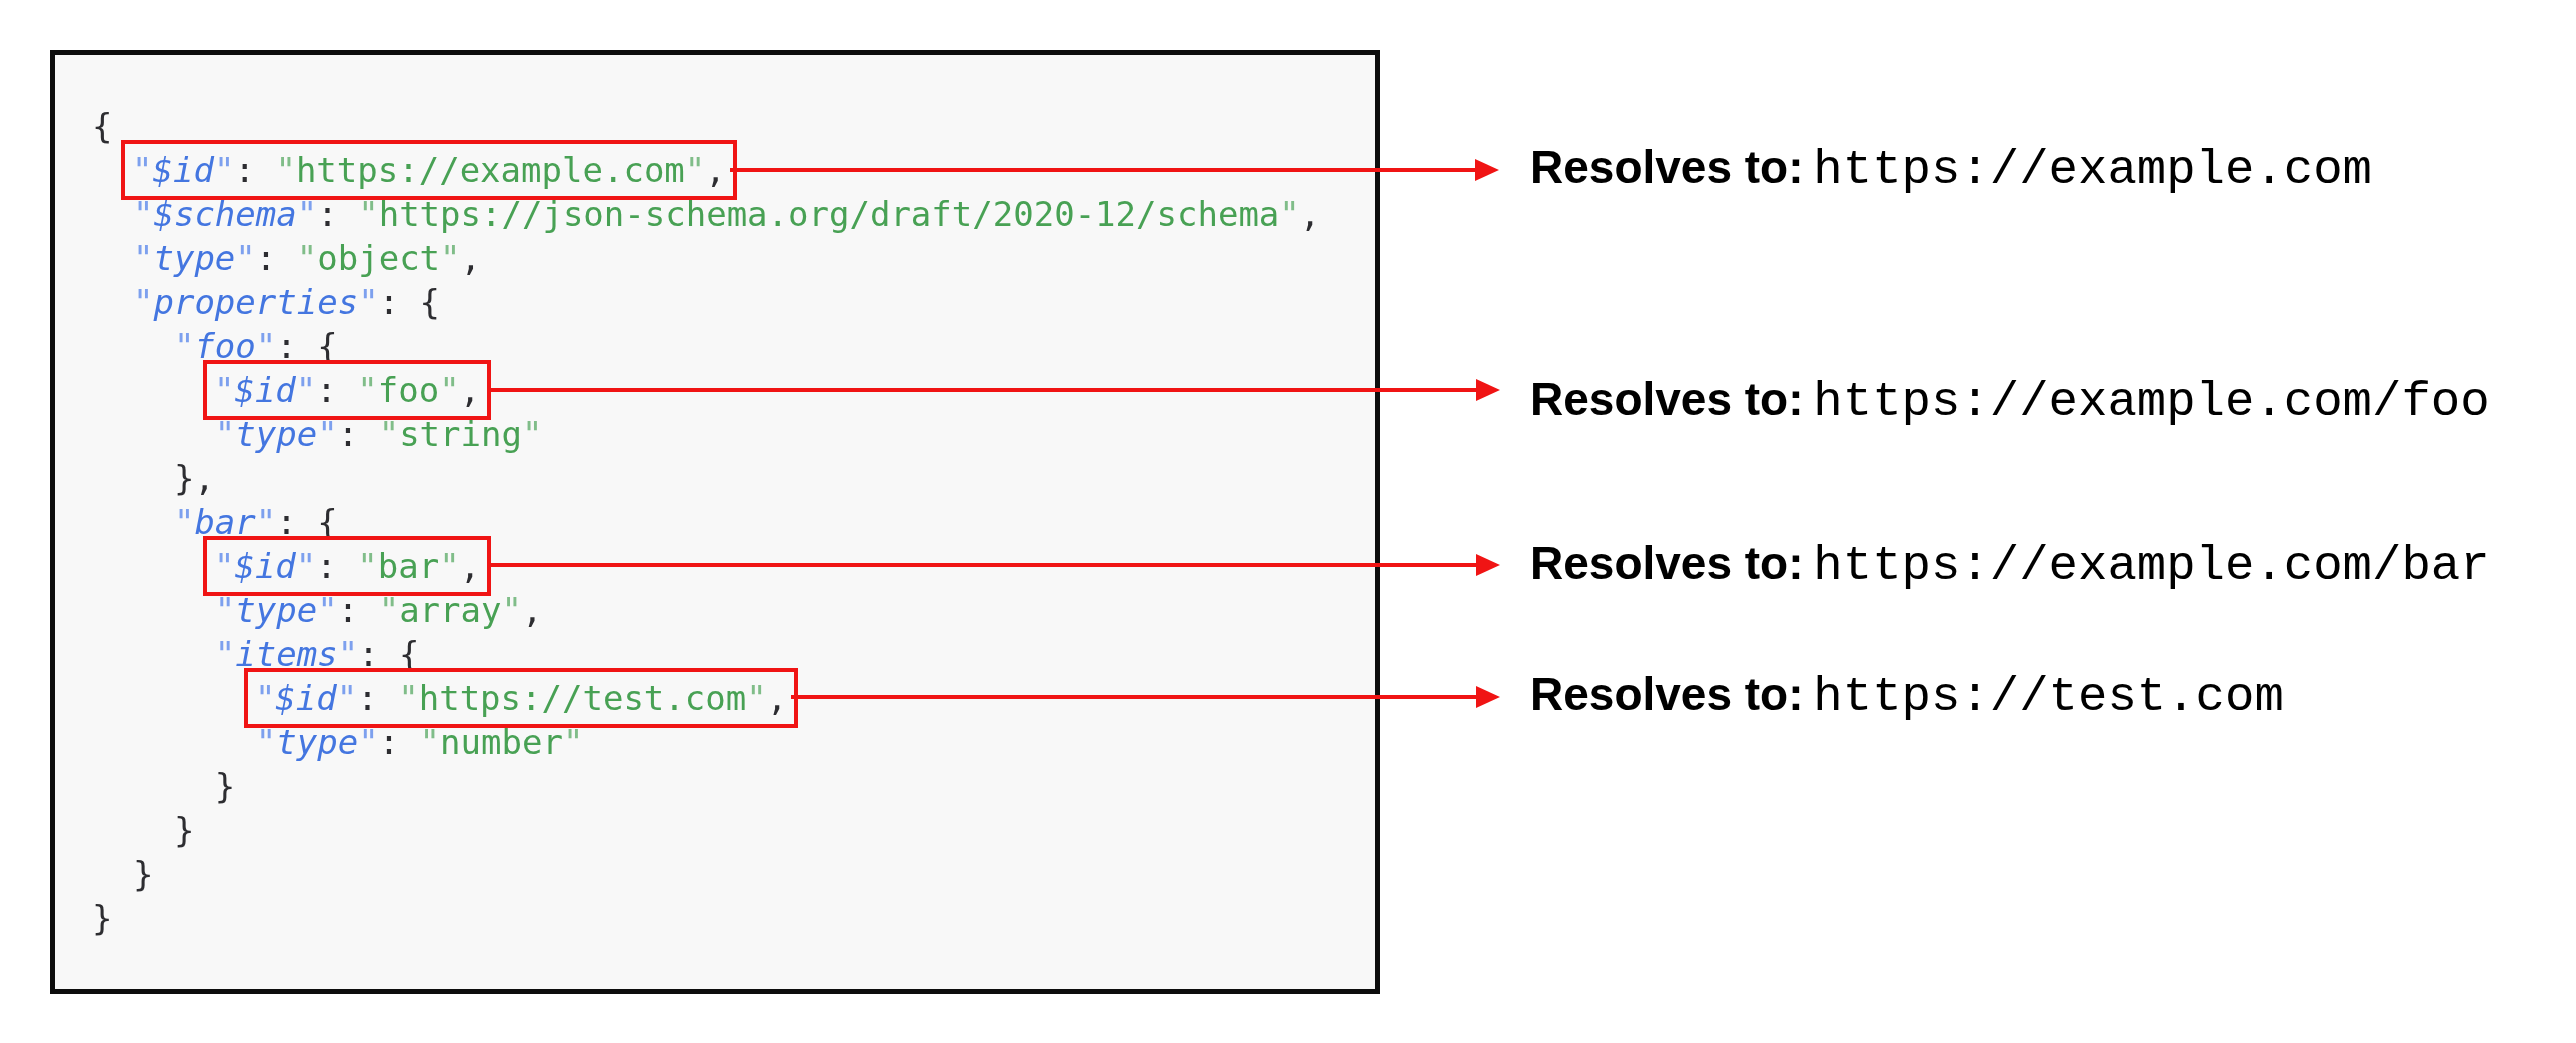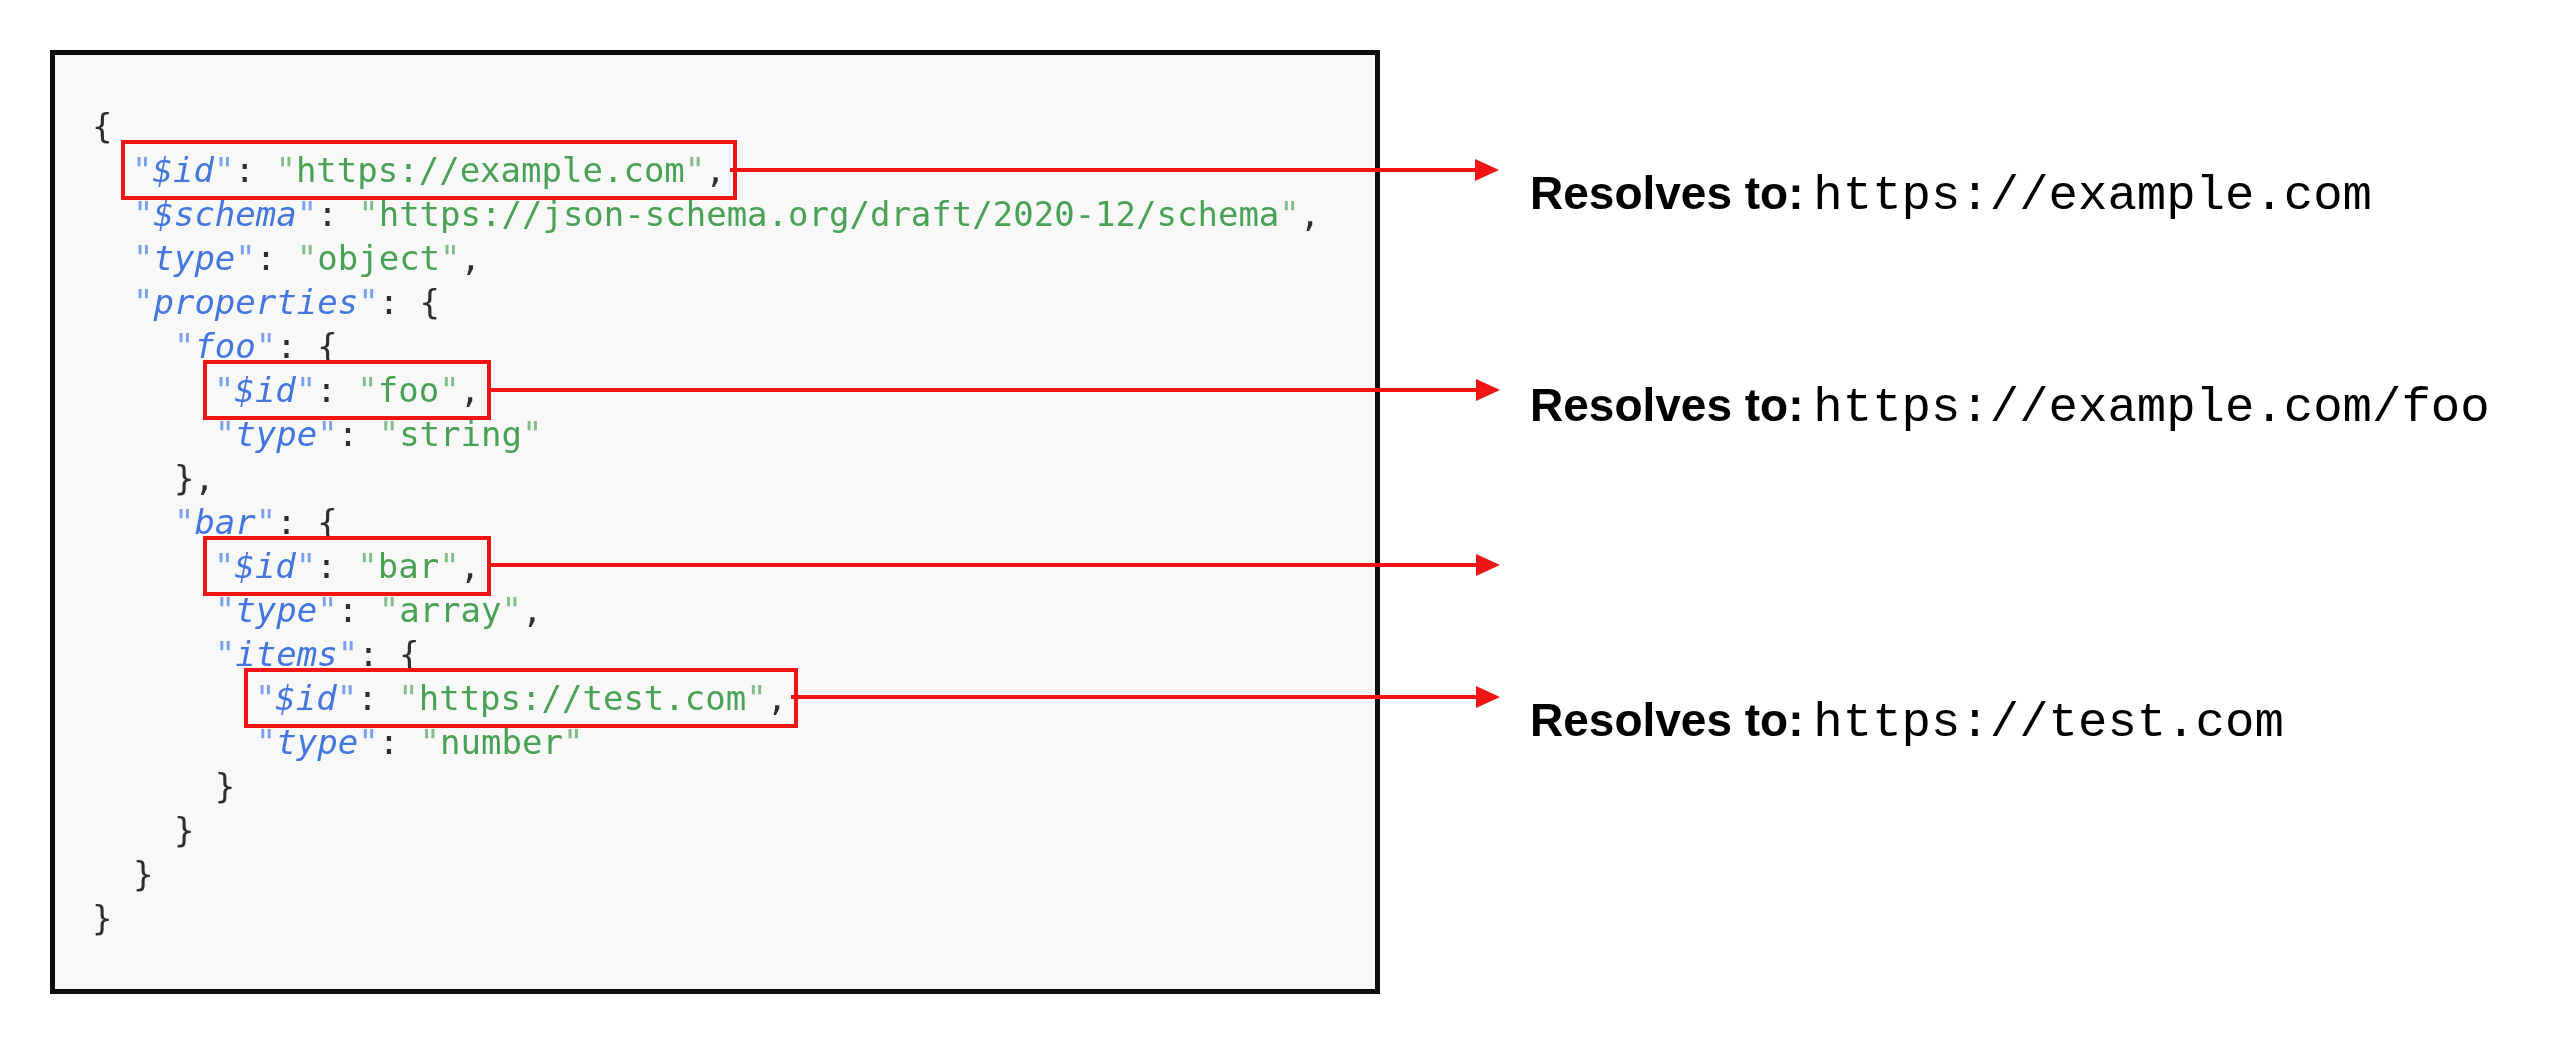--- a/index.html
+++ b/index.html
@@ -51,21 +51,20 @@
     width:0; height:0;
     border-left:24.4px solid var(--red,#f01414);
     border-top:11.6px solid transparent;
     border-bottom:11.6px solid transparent;
   }
   .rlabel{
     position:absolute;
     white-space:nowrap;
     transform:translateY(-51%);
     color:#000;
-    margin-top:26px;
   }
   .rl-bold{
     font-family:"Liberation Sans", sans-serif;
     font-weight:700;
     font-size:46px;
   }
   .rl-url{
     font-family:"Liberation Mono","DejaVu Sans Mono", monospace;
     font-size:49px;
     margin-left:9.8px;
@@ -78,22 +77,23 @@
   <div class="codebox">
     <pre class="code"><div class="code-line"><span class="seg-punct">{</span></div><div class="code-line">  <span class="hl"><span class="seg-kq">"</span><span class="seg-key">$id</span><span class="seg-kq">"</span><span class="seg-punct">: </span><span class="seg-vq">"</span><span class="seg-val">https://example.com</span><span class="seg-vq">"</span><span class="seg-punct">,</span></span></div><div class="code-line">  <span class="seg-kq">"</span><span class="seg-key">$schema</span><span class="seg-kq">"</span><span class="seg-punct">: </span><span class="seg-vq">"</span><span class="seg-val">https://json-schema.org/draft/2020-12/schema</span><span class="seg-vq">"</span><span class="seg-punct">,</span></div><div class="code-line">  <span class="seg-kq">"</span><span class="seg-key">type</span><span class="seg-kq">"</span><span class="seg-punct">: </span><span class="seg-vq">"</span><span class="seg-val">object</span><span class="seg-vq">"</span><span class="seg-punct">,</span></div><div class="code-line">  <span class="seg-kq">"</span><span class="seg-key">properties</span><span class="seg-kq">"</span><span class="seg-punct">: {</span></div><div class="code-line">    <span class="seg-kq">"</span><span class="seg-key">foo</span><span class="seg-kq">"</span><span class="seg-punct">: {</span></div><div class="code-line">      <span class="hl"><span class="seg-kq">"</span><span class="seg-key">$id</span><span class="seg-kq">"</span><span class="seg-punct">: </span><span class="seg-vq">"</span><span class="seg-val">foo</span><span class="seg-vq">"</span><span class="seg-punct">,</span></span></div><div class="code-line">      <span class="seg-kq">"</span><span class="seg-key">type</span><span class="seg-kq">"</span><span class="seg-punct">: </span><span class="seg-vq">"</span><span class="seg-val">string</span><span class="seg-vq">"</span></div><div class="code-line">    <span class="seg-punct">},</span></div><div class="code-line">    <span class="seg-kq">"</span><span class="seg-key">bar</span><span class="seg-kq">"</span><span class="seg-punct">: {</span></div><div class="code-line">      <span class="hl"><span class="seg-kq">"</span><span class="seg-key">$id</span><span class="seg-kq">"</span><span class="seg-punct">: </span><span class="seg-vq">"</span><span class="seg-val">bar</span><span class="seg-vq">"</span><span class="seg-punct">,</span></span></div><div class="code-line">      <span class="seg-kq">"</span><span class="seg-key">type</span><span class="seg-kq">"</span><span class="seg-punct">: </span><span class="seg-vq">"</span><span class="seg-val">array</span><span class="seg-vq">"</span><span class="seg-punct">,</span></div><div class="code-line">      <span class="seg-kq">"</span><span class="seg-key">items</span><span class="seg-kq">"</span><span class="seg-punct">: {</span></div><div class="code-line">        <span class="hl"><span class="seg-kq">"</span><span class="seg-key">$id</span><span class="seg-kq">"</span><span class="seg-punct">: </span><span class="seg-vq">"</span><span class="seg-val">https://test.com</span><span class="seg-vq">"</span><span class="seg-punct">,</span></span></div><div class="code-line">        <span class="seg-kq">"</span><span class="seg-key">type</span><span class="seg-kq">"</span><span class="seg-punct">: </span><span class="seg-vq">"</span><span class="seg-val">number</span><span class="seg-vq">"</span></div><div class="code-line">      <span class="seg-punct">}</span></div><div class="code-line">    <span class="seg-punct">}</span></div><div class="code-line">  <span class="seg-punct">}</span></div><div class="code-line"><span class="seg-punct">}</span></div></pre>
   </div>
 <div class="arrow" style="left: 730px; top: 168px; width: 745px;">
       <div class="arrow-head"></div>
     </div>
     <div class="rlabel" style="left: 1530px; top: 170px;"><span class="rl-bold">Resolves to:</span><span class="rl-url">https://example.com</span></div>
     <div class="arrow" style="left: 488px; top: 388px; width: 988px;">
       <div class="arrow-head"></div>
     </div>
-    <div class="rlabel" style="left: 1530px; top: 382px; text-align: center;"><span class="rl-bold">Resolves to:</span><span class="rl-url">https://example.com/foo</span></div>
+    <div class="rlabel" style="left: 1530px; top: 402px; text-align: center;"><span class="rl-bold">Resolves to:</span><span class="rl-url">https://example.com/foo</span></div>
     <div class="arrow" style="left: 488px; top: 563px; width: 988px;">
       <div class="arrow-head"></div>
     </div>
+    <div class="rlabel" style="left: 1530px; top: 566px;"><span class="rl-bold">Resolves to:</span><span class="rl-url">https://example.com/bar</span></div>
     <div class="arrow" style="left: 791px; top: 695px; width: 685px;">
       <div class="arrow-head"></div>
     </div>
     <div class="rlabel" style="left: 1530px; top: 697px;"><span class="rl-bold">Resolves to:</span><span class="rl-url">https://test.com</span></div>
   </div>
 
 
 </body></html>

